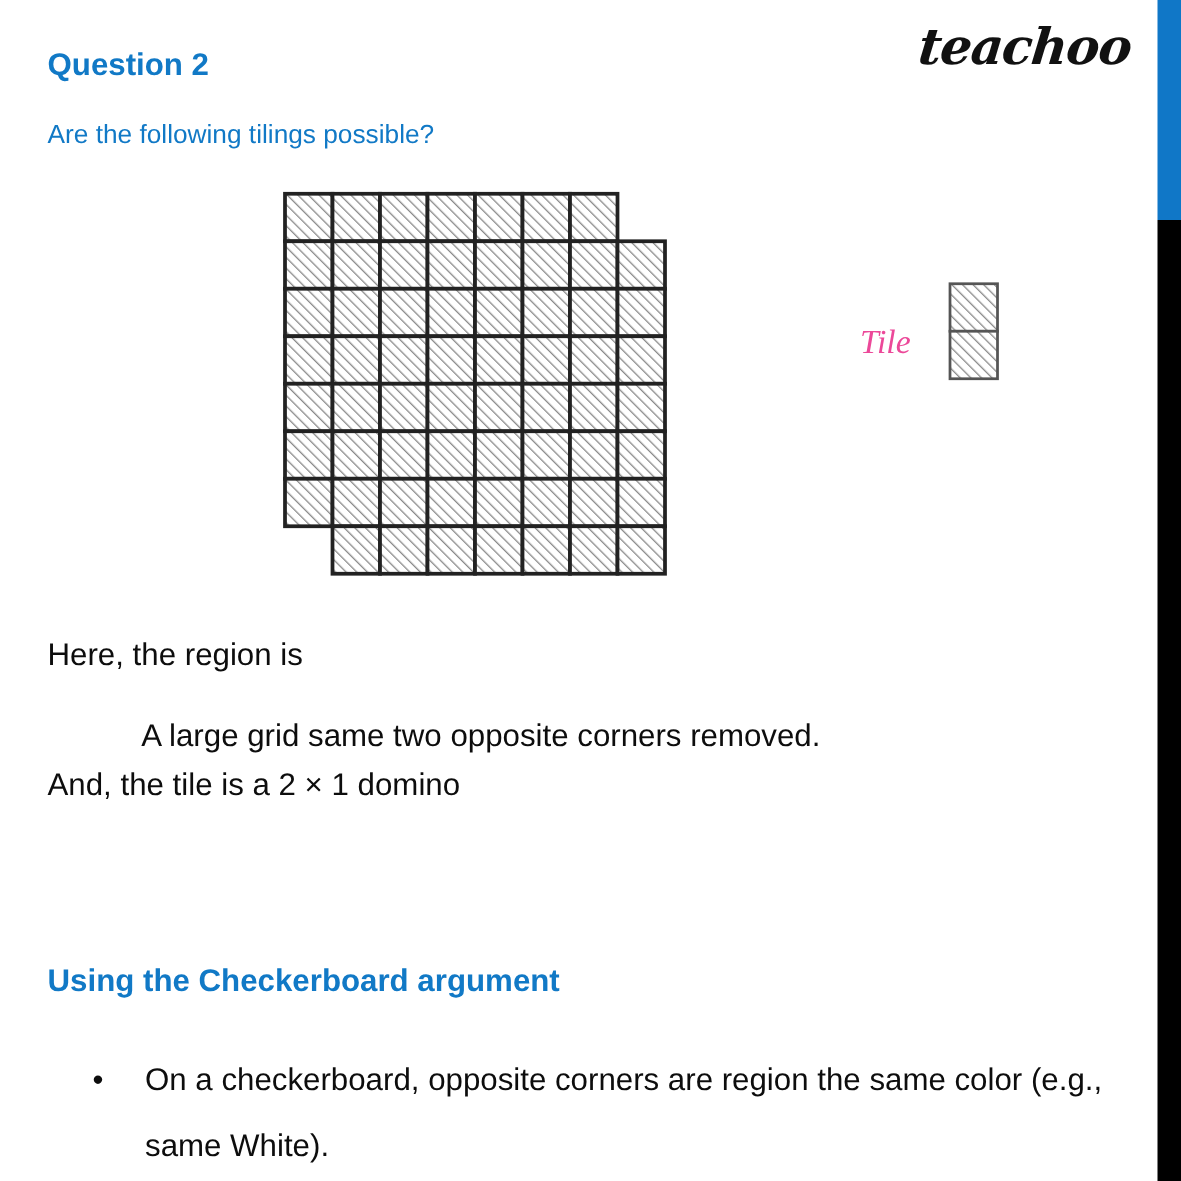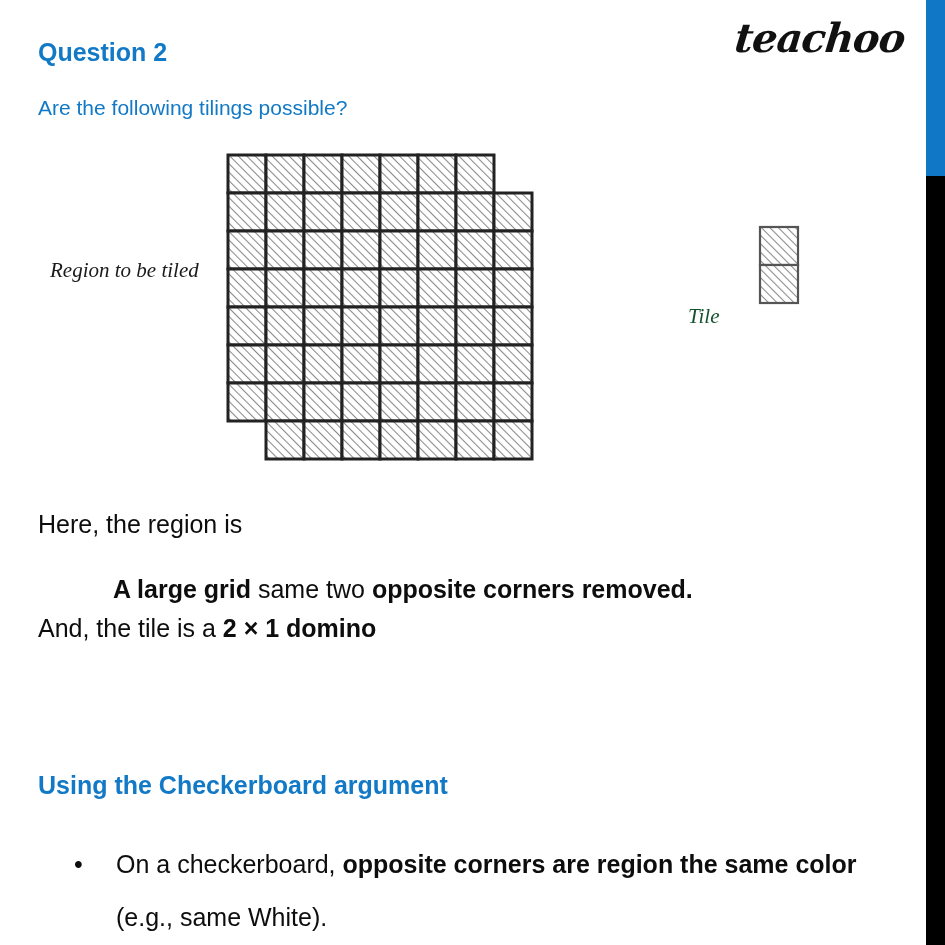--- a/index.html
+++ b/index.html
@@ -77,21 +77,21 @@
   .body-line {
     position: absolute;
     color: #0d0d0d;
     font-size: 25px;
     white-space: nowrap;
   }
   #here-region-line  { left: 38px;  top: 510px; }
   #region-desc-line  { left: 113px; top: 575px; }
   #tile-desc-line    { left: 38px;  top: 614px; }
 
-  .b { font-weight: 700; }
+  .b { font-weight: 400; }
 
   
   #bullet-item {
     position: absolute;
     left: 74px;
     top: 838px;
     width: 810px;
     color: #0d0d0d;
     font-size: 25px;
     line-height: 53px;
@@ -125,24 +125,23 @@
     font-size: 21px;
     color: #1a1a1a;
     white-space: nowrap;
   }
   #tile-label {
     position: absolute;
     left: 688px;
     top: 118px;
     font-family: "Liberation Serif", serif;
     font-style: italic;
-    font-size: 21px;
-    color: #14532d;
-    white-space: nowrap;
-    margin-top: 46px;
+    font-size: 27px;
+    color: #ec4899;
+    white-space: nowrap;
   }
   #region-grid-svg {
     position: absolute;
     left: 226px;
     top: 13px;
   }
   #tile-svg {
     position: absolute;
     left: 757px;
     top: 84px;
@@ -154,21 +153,20 @@
 <div id="edge-bar-blue"></div>
 <div id="edge-bar-black"></div>
 
 <div id="brand-logo">teachoo</div>
 
 <div class="heading-blue" id="question-title">Question 2</div>
 <div class="heading-blue" id="question-prompt">Are the following tilings possible?</div>
 
 <div id="diagram">
 
-  <div id="region-label">Region to be tiled</div>
 
   <svg id="region-grid-svg" width="312" height="316" viewBox="0 0 312 316" xmlns="http://www.w3.org/2000/svg">
     <defs>
       <pattern id="hatch" width="6" height="6" patternUnits="userSpaceOnUse" patternTransform="rotate(-45)">
         <rect width="6" height="6" fill="#ffffff"></rect>
         <line x1="0" y1="0" x2="0" y2="6" stroke="#8a8a8a" stroke-width="2.1"></line>
       </pattern>
     </defs>
     <g id="region-cells">
         <rect x="2" y="2" width="38" height="38" fill="url(#hatch)" stroke="#222222" stroke-width="3"></rect>

